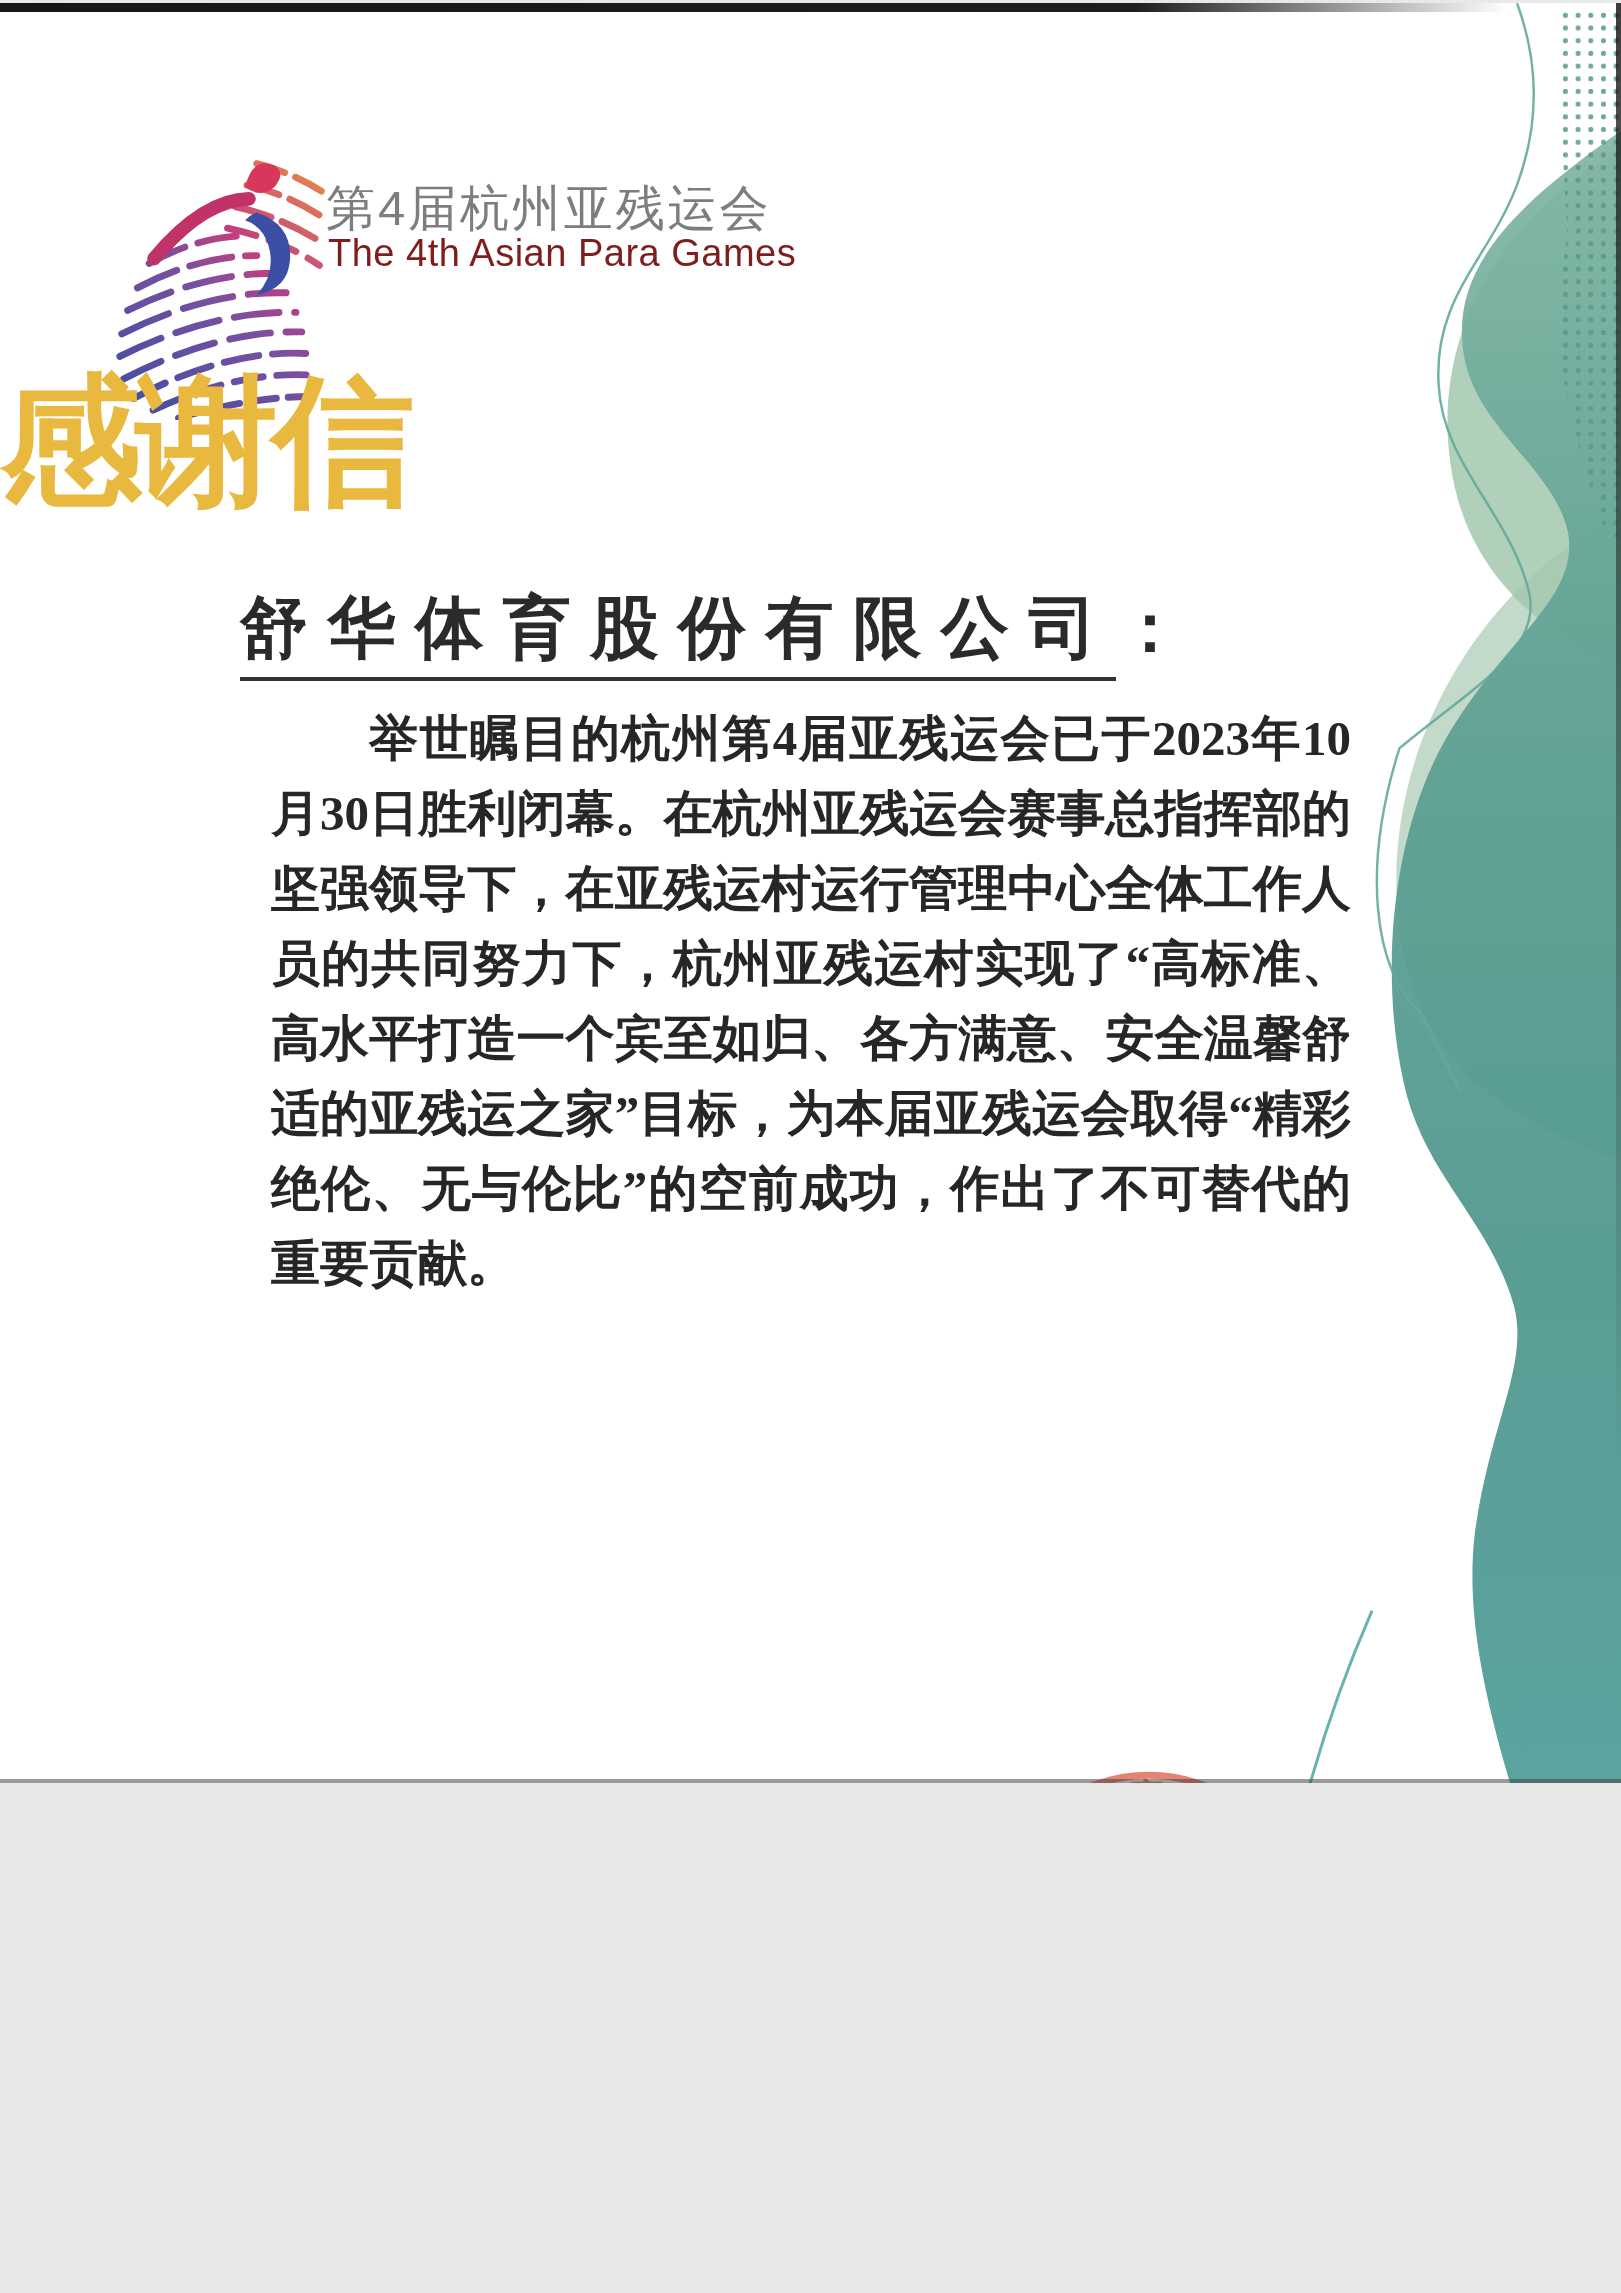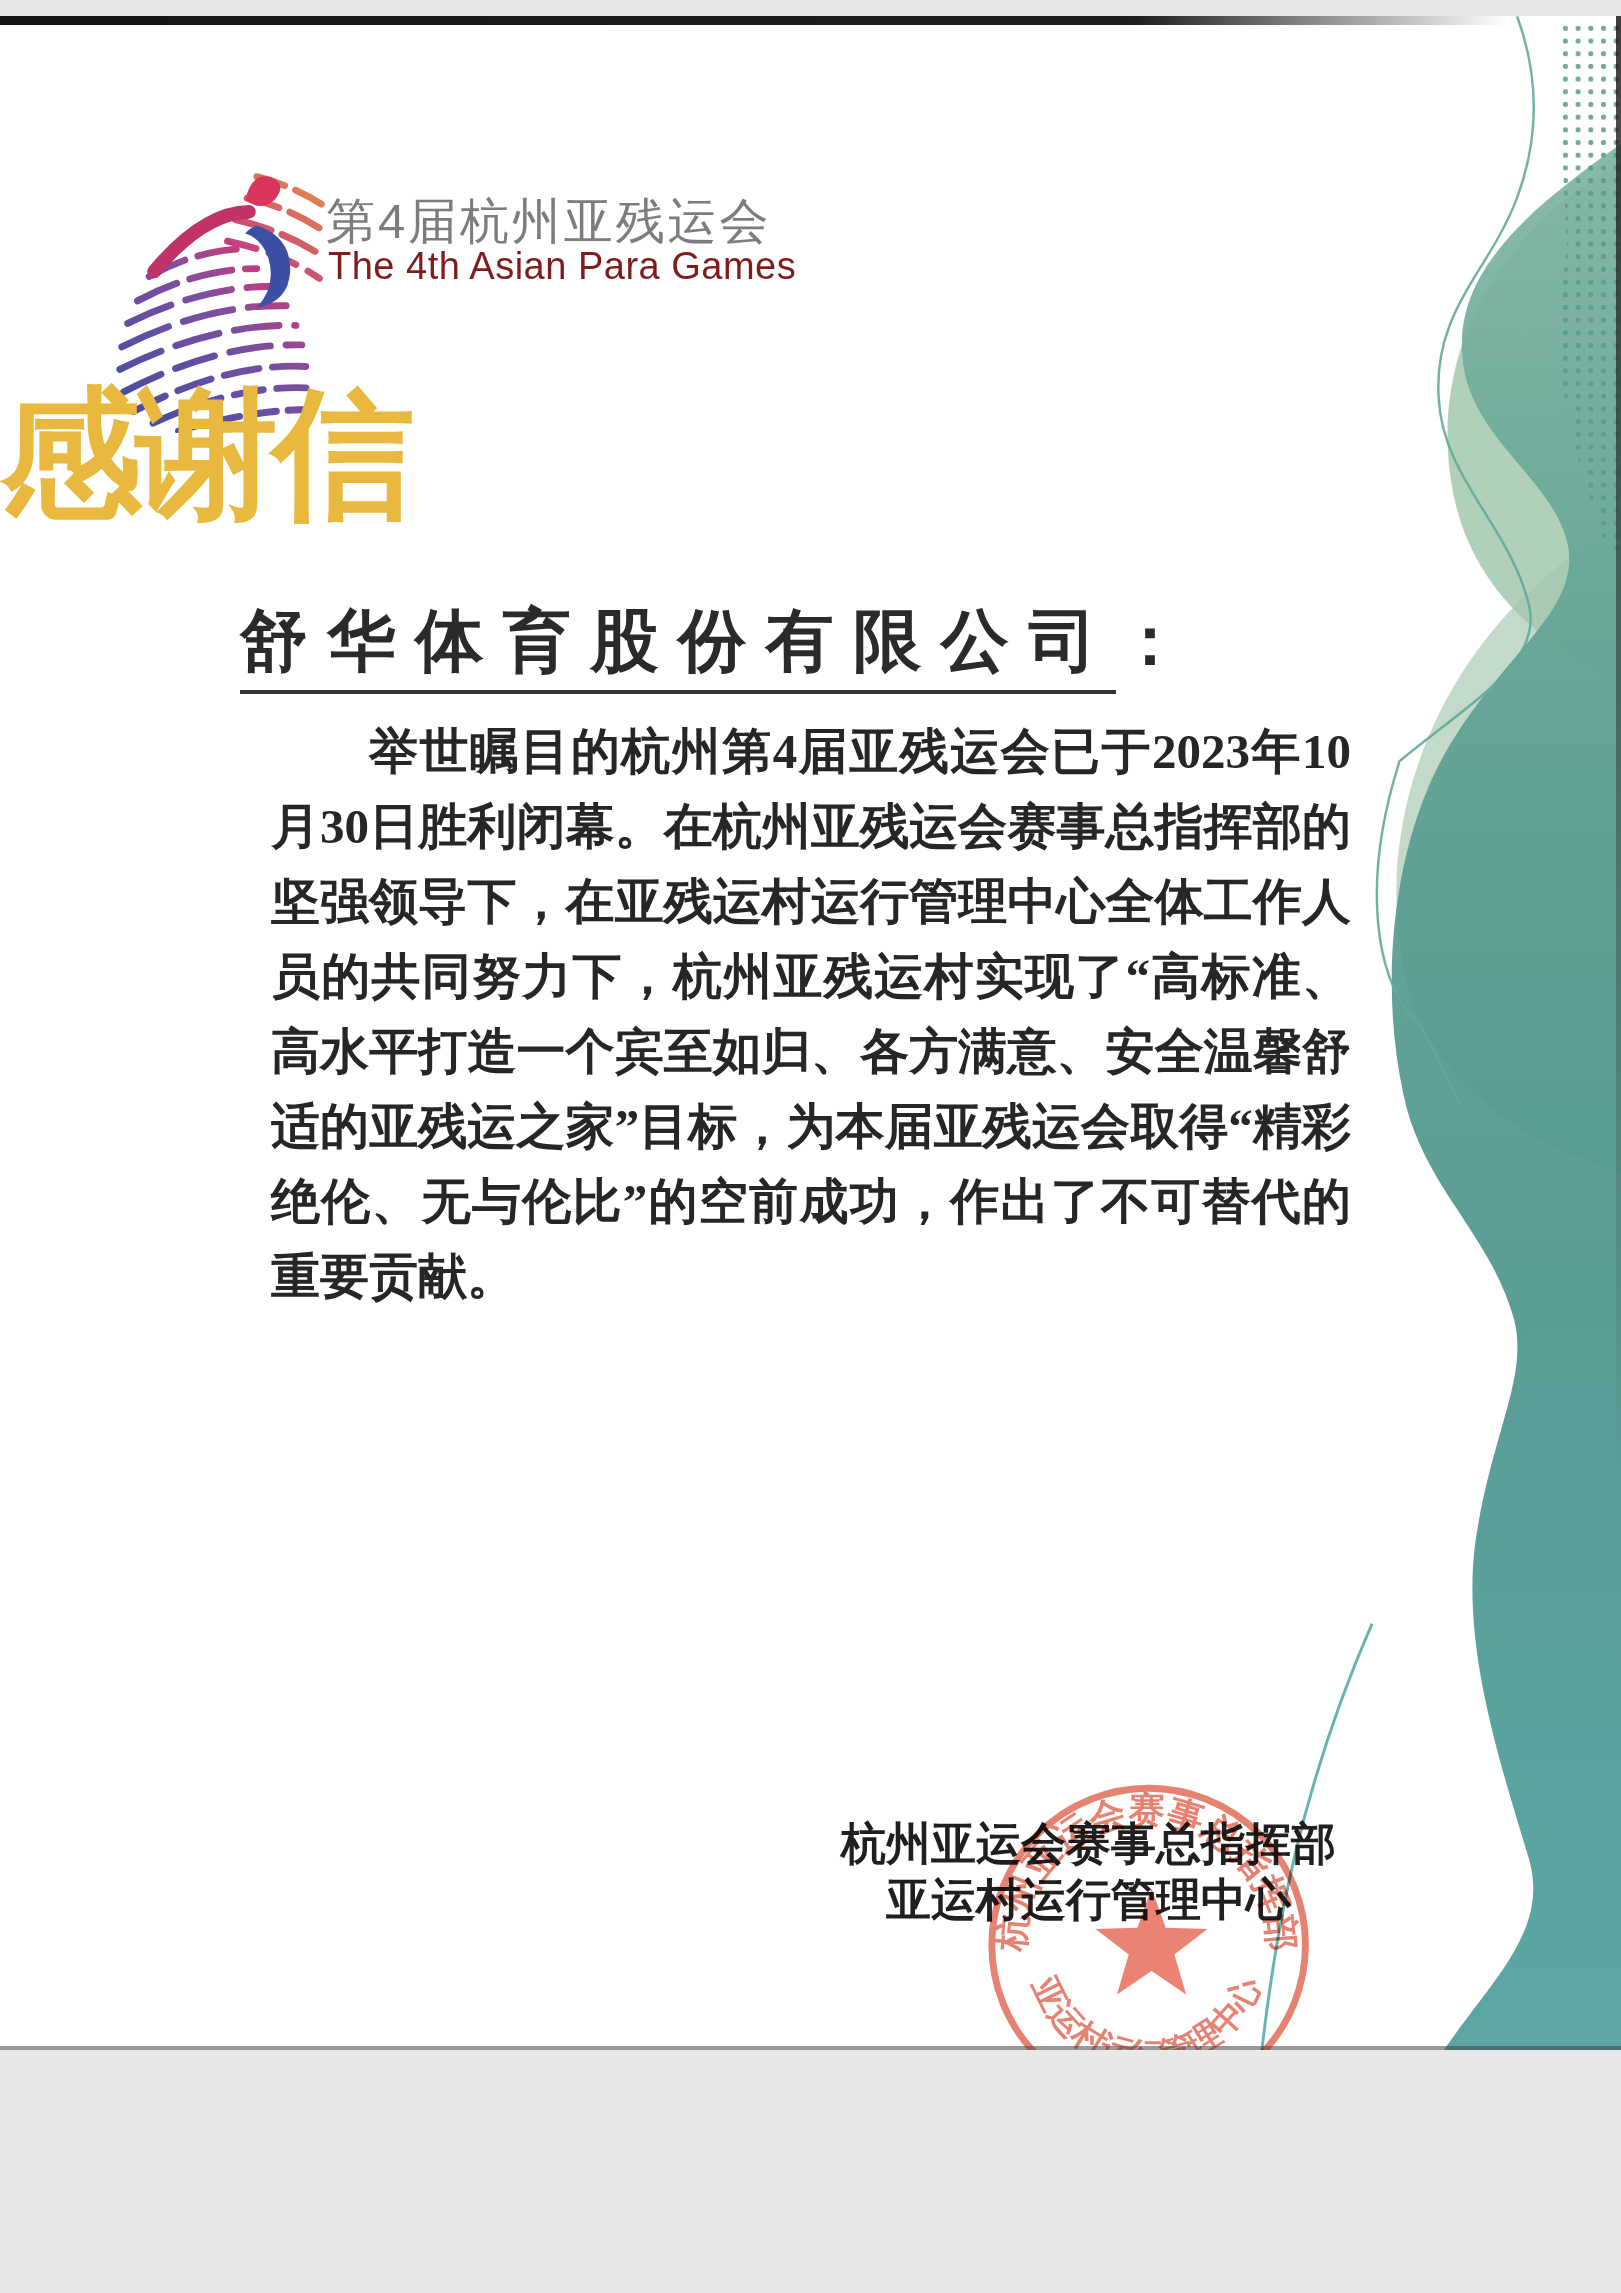--- a/index.html
+++ b/index.html
@@ -1,18 +1,18 @@
 <!DOCTYPE html>
 <html><head>
 <meta charset="utf-8">
 <style>
   html,body{margin:0;padding:0;background:#e8e8e8;}
   .page{
-    position:relative;width:1621px;height:2034px;background:#ffffff;
-    margin:16px auto;overflow:hidden;
+    position:relative;width:1621px;height:1780px;background:#ffffff;
+    margin:3px auto;overflow:hidden;
     font-family:"Liberation Serif","DejaVu Serif",serif;
   }
   
   .scan-top{position:absolute;left:0;top:0;width:1621px;height:8.8px;z-index:9;
     background:linear-gradient(to right,#161616 0%,#1d1d1d 70%,rgba(30,30,30,0) 93%);}
   .scan-right{position:absolute;right:0;top:0;width:4.9px;height:1470px;z-index:9;
     background:linear-gradient(to bottom,rgba(25,25,25,.85),rgba(40,40,40,.35) 60%,rgba(40,40,40,0));}
   .scan-bottom{position:absolute;left:0;bottom:0;width:1621px;height:3.9px;z-index:9;
     background:rgba(70,70,70,.55);}
   

